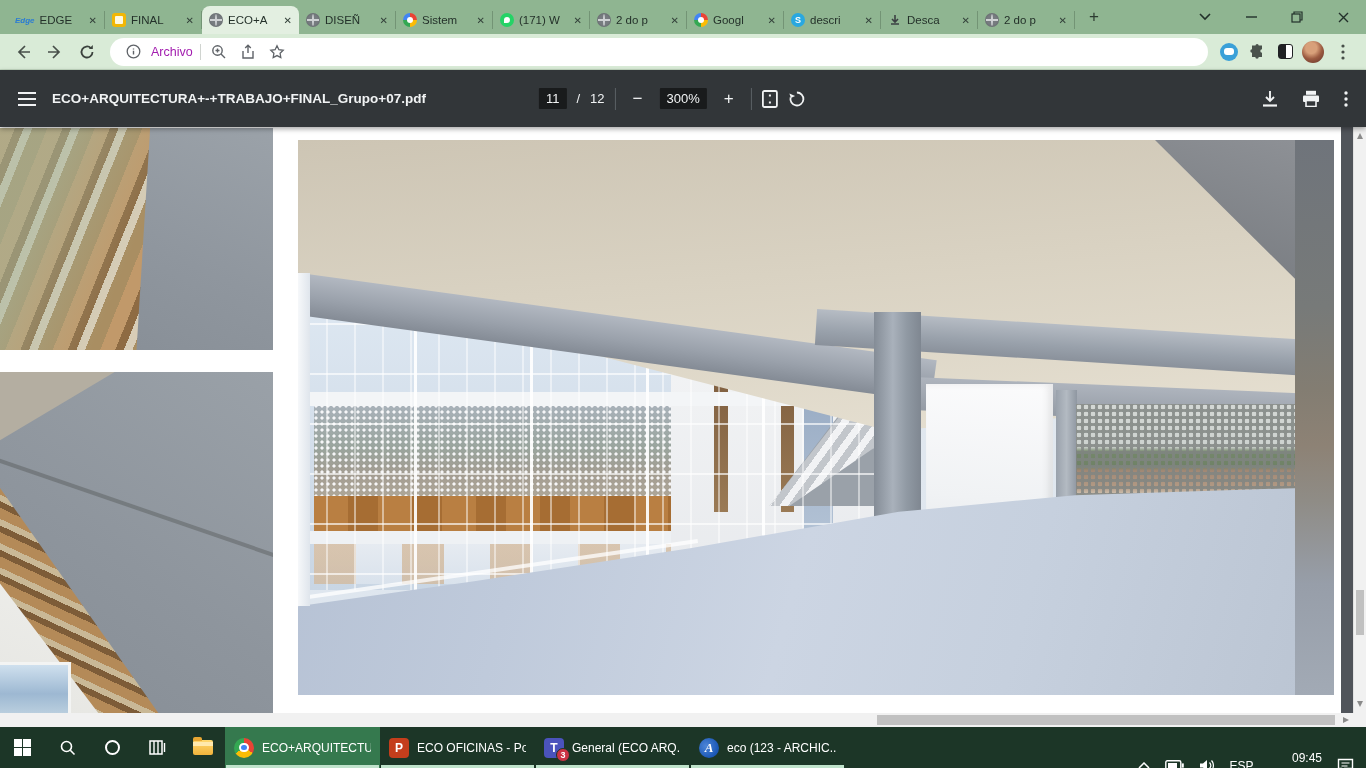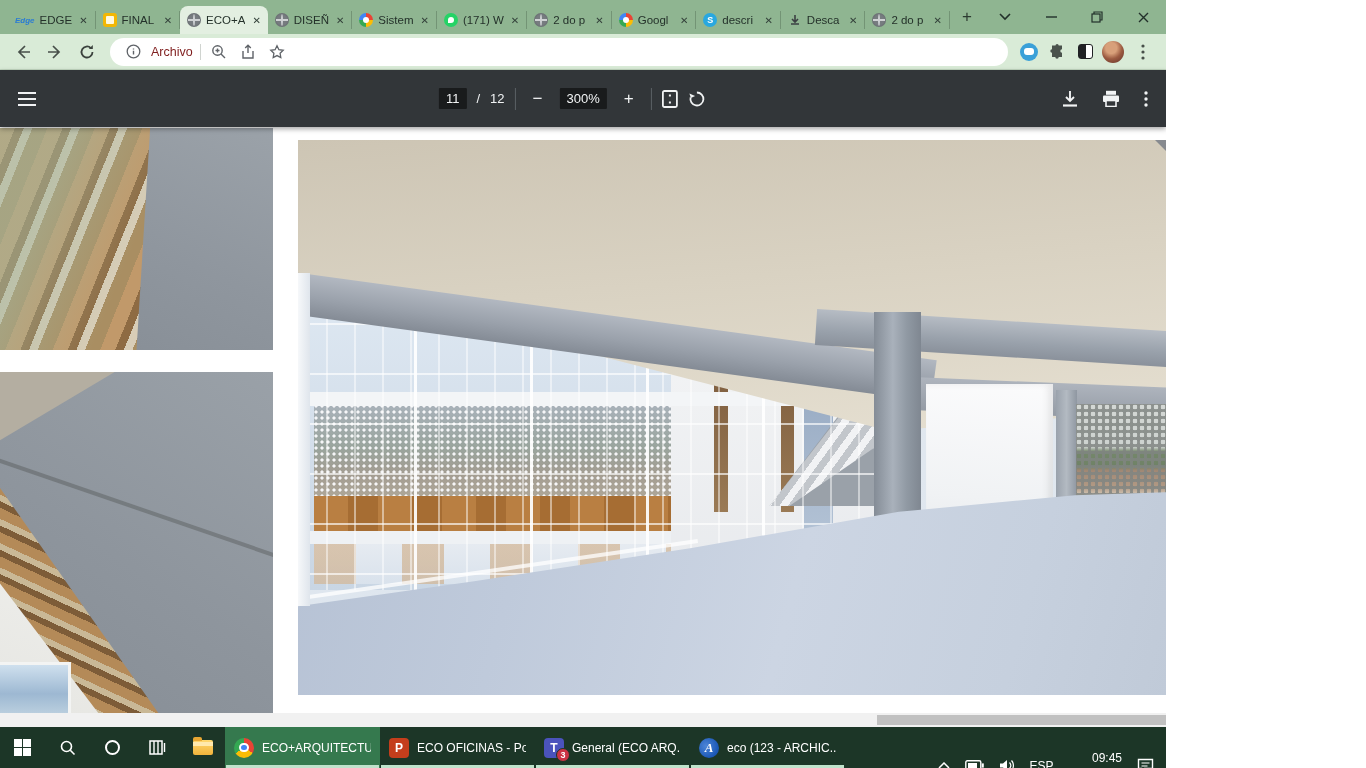--- a/index.html
+++ b/index.html
@@ -4,21 +4,21 @@
 <style>
   :root{
     --frame-green:#8fb591; --toolbar-green:#d9ebd7; --active-tab:#e3efe1;
     --tab-text:#24312a; --pdf-dark:#323639; --pdf-bg:#50545a;
     --taskbar-green:#1c3627; --taskbar-active:#35794e; --underline:#bfe3cb;
     --scroll-track:#f1f1f1; --scroll-thumb:#c1c1c1;
   }
   *{margin:0;padding:0;box-sizing:border-box;}
   html,body{width:1366px;height:768px;overflow:hidden;}
   body{font-family:"Liberation Sans",sans-serif;}
-  .screen{position:relative;width:1166px;height:768px;background:#fff;overflow:hidden;}
+  .screen{position:relative;width:1366px;height:768px;background:#fff;overflow:hidden;}
 
   
   .tabbar{height:34px;background:var(--frame-green);display:flex;align-items:flex-end;padding-left:8px;}
   .tab{width:97px;height:28px;display:flex;align-items:center;gap:5px;padding:0 7px;
        border-radius:8px 8px 0 0;color:var(--tab-text);font-size:11.5px;position:relative;cursor:default;}
   .tab:not(.active){border-right:1px solid rgba(30,50,35,.25);height:18px;margin-bottom:5px;border-radius:0;}
   .tab.active{background:var(--active-tab);}
   .tab-title{white-space:nowrap;overflow:hidden;flex:1;}
   .tab-close{font-size:10px;color:#33413a;margin-left:2px;flex:none;}
   .fav{width:14px;height:14px;border-radius:50%;flex:none;position:relative;display:flex;align-items:center;justify-content:center;}
@@ -36,21 +36,21 @@
   .fav.downloadfav{border-radius:0;}
   .newtab{width:26px;height:26px;margin:0 4px 4px 6px;display:flex;align-items:center;justify-content:center;
           font-size:17px;color:#2c3b31;border-radius:50%;}
   .wincontrols{margin-left:auto;display:flex;height:34px;}
   .winbtn{width:46px;height:34px;display:flex;align-items:center;justify-content:center;color:#22302a;}
 
   
   .navbar{height:36px;background:var(--toolbar-green);display:flex;align-items:center;padding:0 10px;gap:6px;border-bottom:1px solid #c3d8c1;}
   .navbtn{width:26px;height:26px;display:flex;align-items:center;justify-content:center;flex:none;}
   .urlpill{flex:1;height:28px;background:#fff;border-radius:15px;display:flex;align-items:center;padding:0 12px;gap:7px;margin:0 4px;min-width:0;}
-  .scheme{font-size:12.5px;color:#7f1d1d;flex:none;}
+  .scheme{font-size:12.5px;color:#a21caf;flex:none;}
   .pill-div{width:1px;height:16px;background:#d0d4d0;flex:none;}
   .urltext{font-size:13px;color:#202124;white-space:nowrap;overflow:hidden;flex:1;min-width:0;}
   .pill-ico{width:22px;height:22px;display:flex;align-items:center;justify-content:center;flex:none;}
   .ext-ico{width:22px;height:22px;display:flex;align-items:center;justify-content:center;flex:none;}
   .ext-blue{width:18px;height:18px;border-radius:50%;background:#3aa0d8;position:relative;}
   .ext-blue::after{content:"";position:absolute;inset:5px 4px 6px 4px;background:#fff;border-radius:3px;}
   .ext-dark{width:15px;height:15px;border-radius:3px;background:linear-gradient(90deg,#202124 0 54%,#fff 54% 100%);border:1.5px solid #202124;}
   .avatar{width:22px;height:22px;border-radius:50%;background:radial-gradient(circle at 42% 32%,#d8a07a 0 28%,#9c5b41 55%,#5e3028 100%);flex:none;}
 
   
@@ -334,20 +334,21 @@
         </svg>
     </div>
   </div>
 
   <div class="pdfbar">
     <span class="pdfico">
       <svg width="18" height="14" viewBox="0 0 18 14">
           <path d="M0 1h18M0 7h18M0 13h18" stroke="#f1f3f4" stroke-width="2"></path>
         </svg>
     </span>
+    <span class="pdftitle">ECO+ARQUITECTURA+-+TRABAJO+FINAL_Grupo+07.pdf</span>
     <div class="pagegroup">
       <span class="pagebox">11</span>
       <span>/</span>
       <span>12</span>
       <span class="toolsep"></span>
       <span class="zoombtn">−</span>
       <span class="pagebox">300%</span>
       <span class="zoombtn">+</span>
       <span class="toolsep"></span>
       <span class="pdfico">

